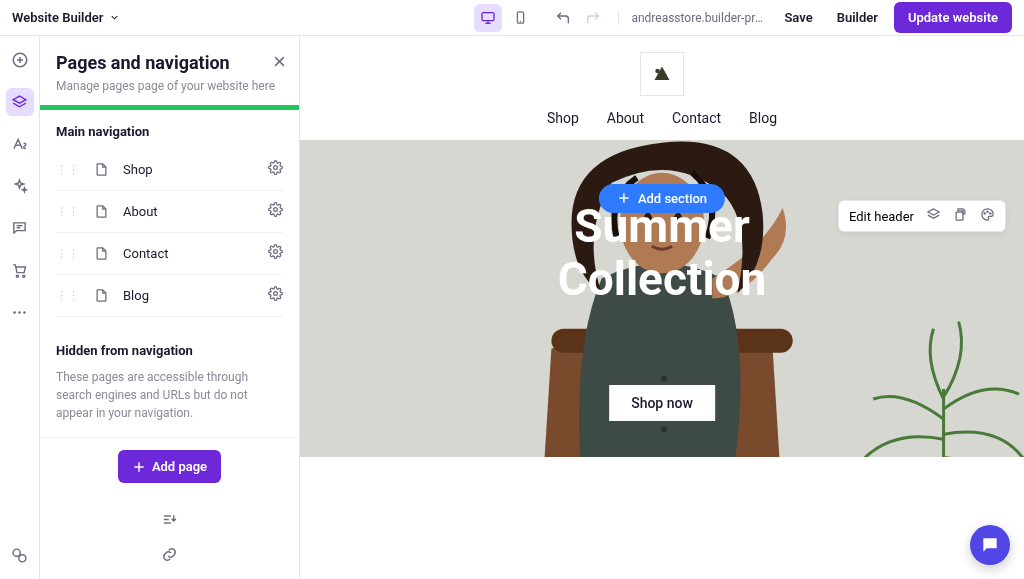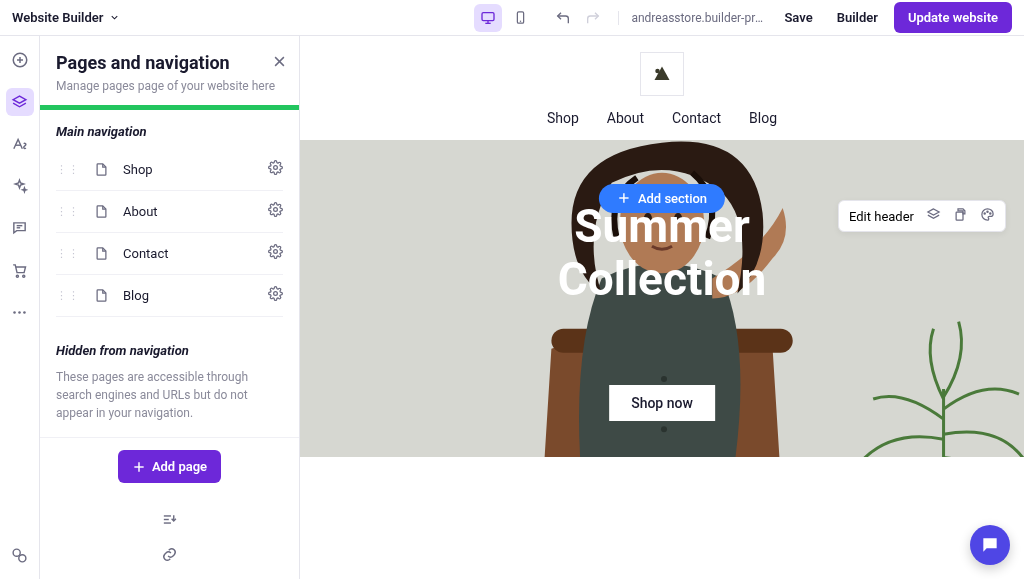--- a/index.html
+++ b/index.html
@@ -29,21 +29,21 @@
   .rail-btn.active { background: #e5dcff; color: #6d28d9; }
   .rail-spacer { flex: 1; }
 
   
   .panel { width: 260px; border-right: 1px solid #e5e5ec; display: flex; flex-direction: column; }
   .panel-header { padding: 16px 16px 12px 16px; position: relative; border-bottom: 5px solid #22c55e; }
   .panel-close { position: absolute; right: 12px; top: 16px; color: #6b6b80; cursor: pointer; font-size: 18px; }
   .panel-title { font-size: 18px; font-weight: 700; color: #1a1a2e; }
   .panel-sub { font-size: 12px; color: #8a8a9a; margin-top: 6px; }
   .panel-body { flex: 1; overflow-y: auto; padding: 14px 16px; }
-  .section-label { font-weight: 700; font-size: 13px; color: #1a1a2e; margin-bottom: 10px; font-style: italic; }
+  .section-label { font-weight: 700; font-size: 13px; color: #1a1a2e; margin-bottom: 10px; }
   .page-row { display: flex; align-items: center; height: 42px; border-bottom: 1px solid #f0f0f5; gap: 14px; cursor: pointer; }
   .drag-handle { color: #c6c6d2; font-size: 11px; letter-spacing: 1px; cursor: grab; }
   .page-icon { color: #6b6b80; display:flex; }
   .page-label { flex: 1; font-size: 13px; color: #1a1a2e; }
   .page-label.bold { font-weight: 600; }
   .row-gear { color: #6b6b80; cursor: pointer; }
   .hidden-section { margin-top: 26px; }
   .hidden-desc { font-size: 12px; color: #8a8a9a; line-height: 1.5; margin-bottom: 12px; }
   .panel-footer { border-top: 1px solid #f0f0f5; padding: 12px 14px; display: flex; align-items: center; gap: 14px; flex-direction: column; }
   .add-page-btn { background: #6d28d9; color: #fff; border-radius: 6px; padding: 9px 14px; font-weight: 600; font-size: 13px; display: flex; align-items: center; gap: 6px; cursor: pointer; }

